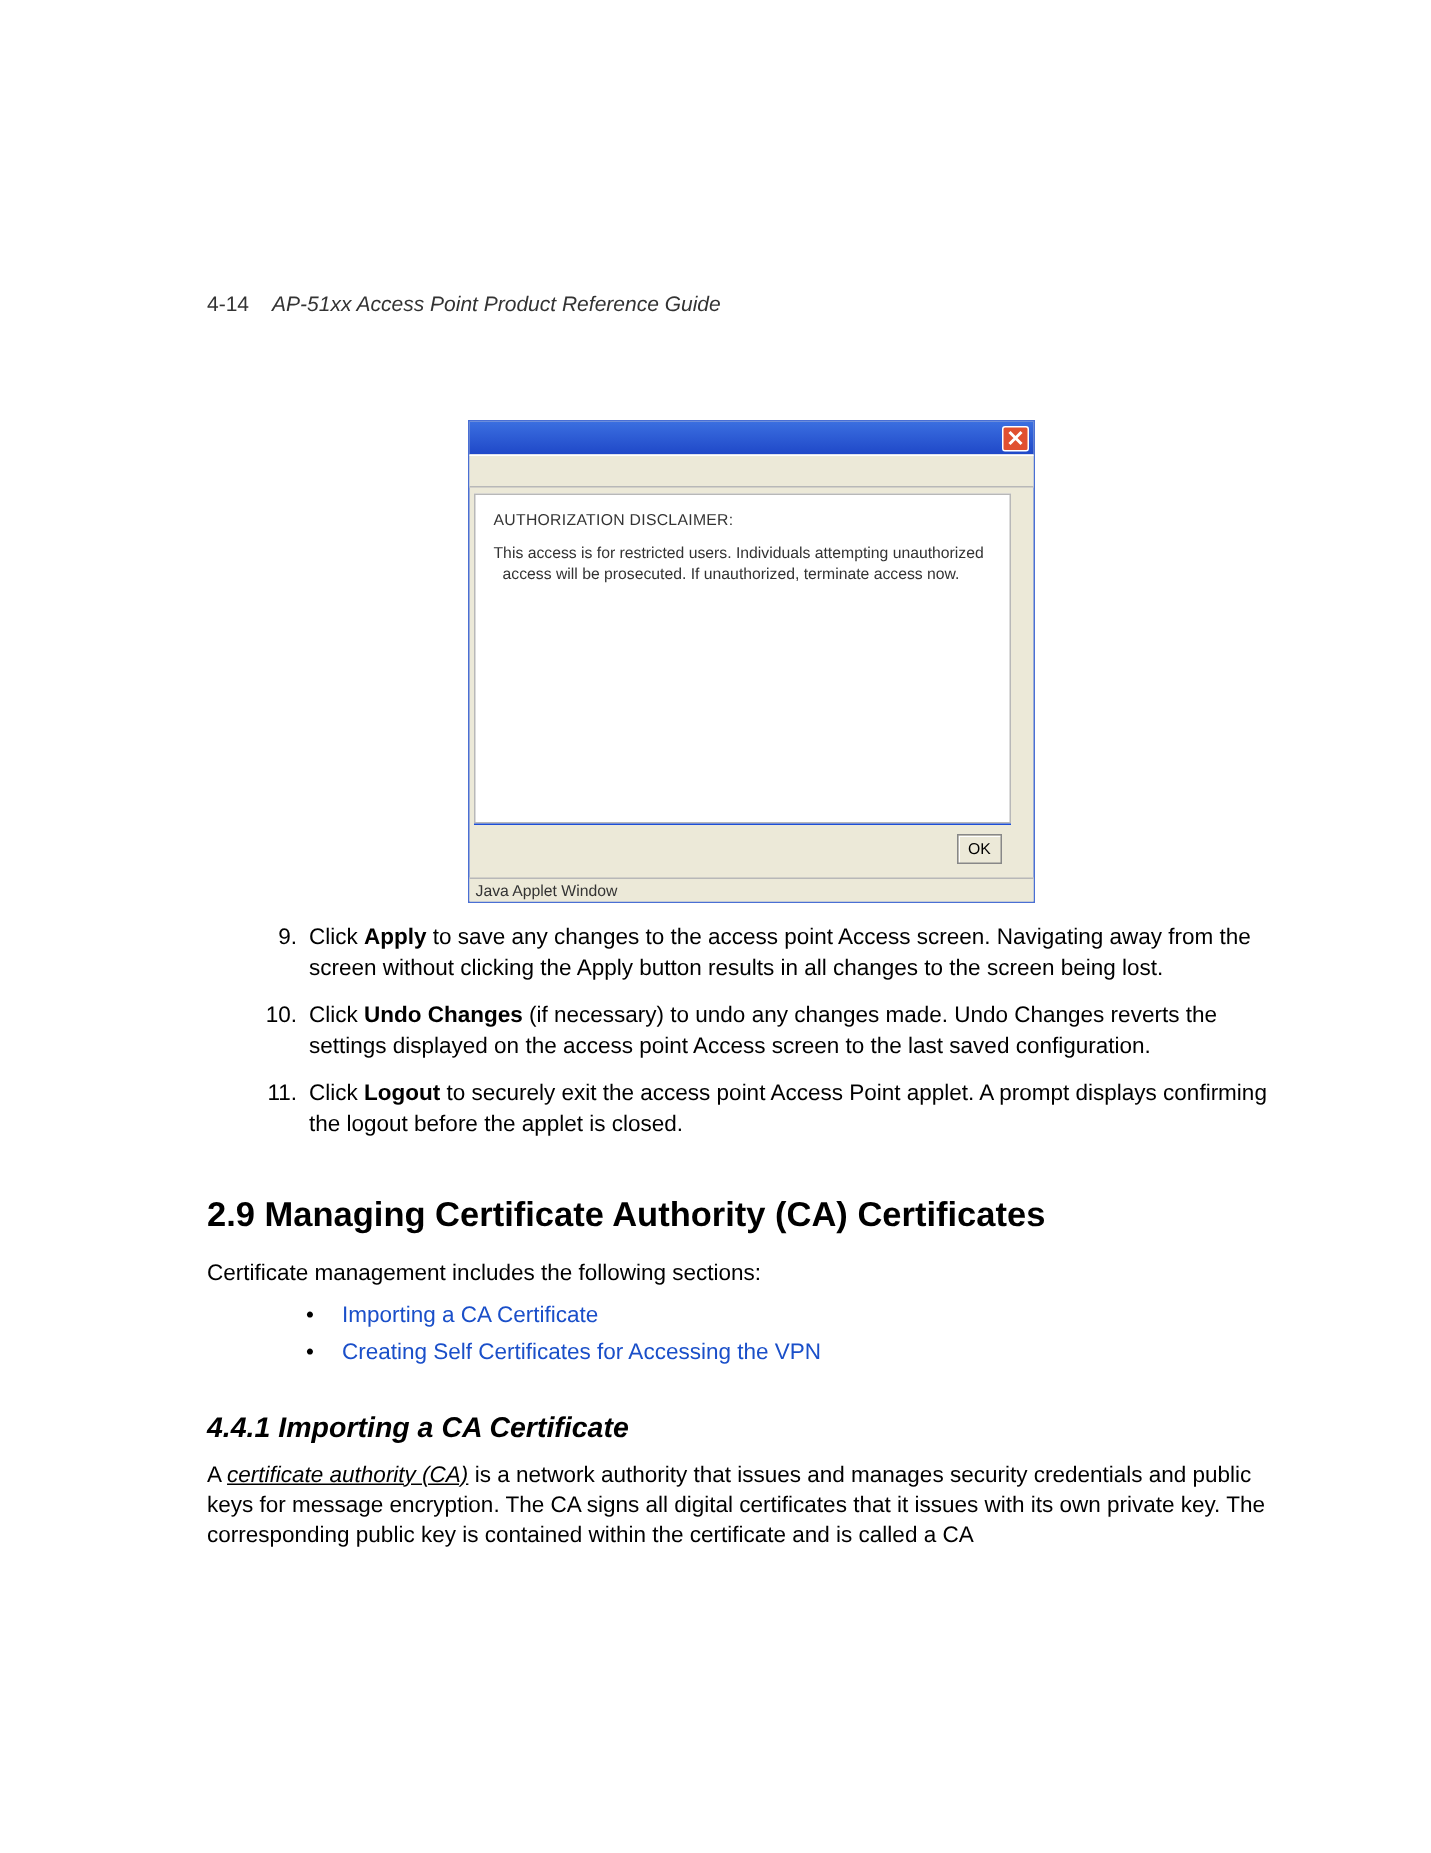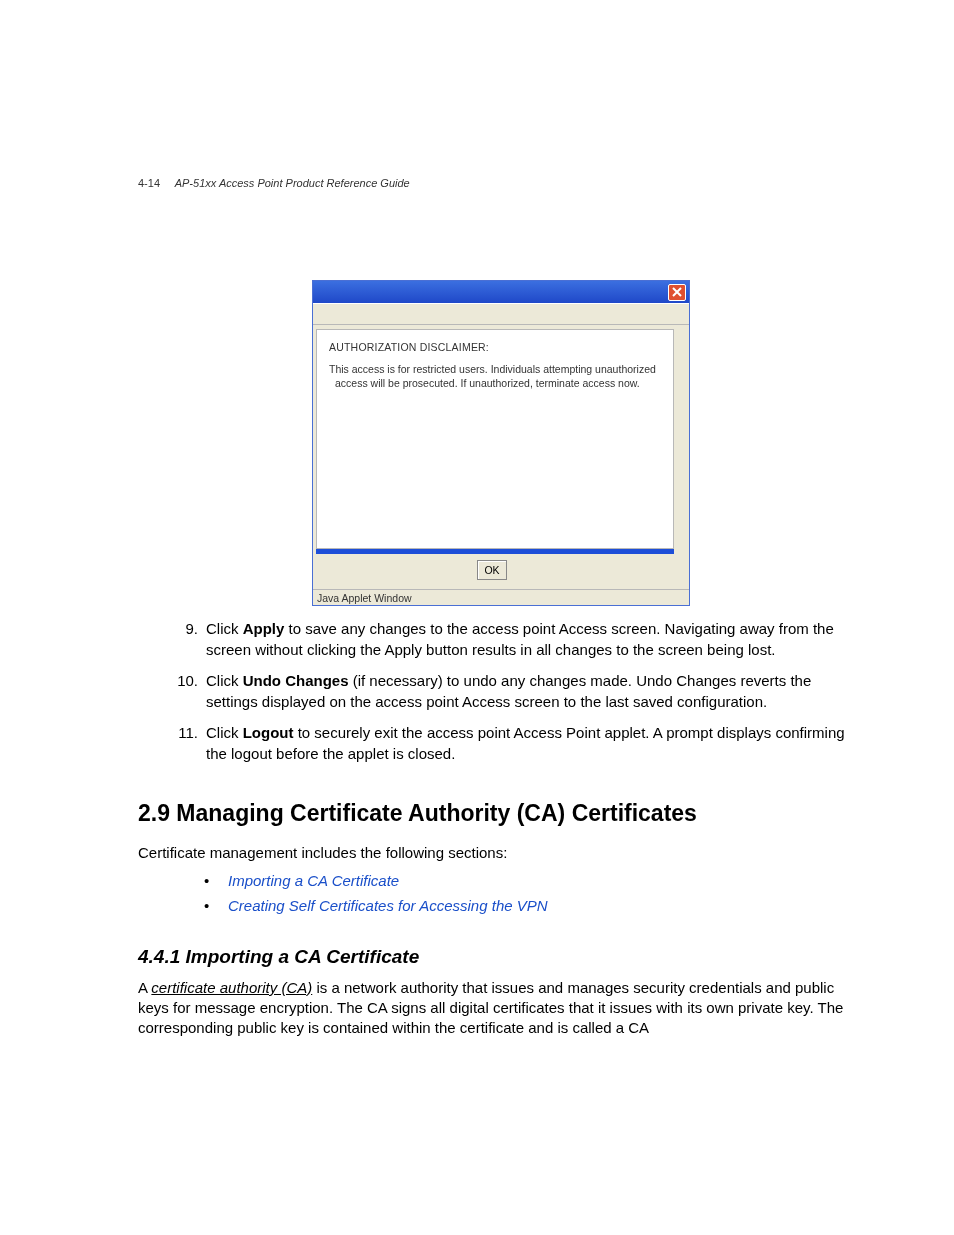--- a/index.html
+++ b/index.html
@@ -8,23 +8,23 @@
     background: #fff;
     width: 954px;
     height: 1235px;
     padding: 190px 90px 0 138px;
     color: #000;
     font-size: 15px;
     line-height: 1.35;
   }
   .page-header {
     position: absolute;
-    top: 176px;
+    top: 193px;
     left: 138px;
-    font-size: 11px;
+    font-size: 14px;
     font-style: italic;
     color: #333;
   }
   .page-header .pnum { font-style: normal; margin-right: 12px; }
   .figure-wrap {
     margin: 90px 0 12px 0;
     display: flex;
     justify-content: center;
   }
   .win {
@@ -63,23 +63,23 @@
     border: 1px solid #b8b8b8;
     height: 220px;
     padding: 10px 12px;
     font-size: 10.5px;
     color: #333;
   }
   .win-body .disc-title { margin-bottom: 8px; letter-spacing: 0.2px; }
   .win-body .disc-text { line-height: 1.35; }
   .win-body .disc-text .l2 { padding-left: 6px; display: block; }
   .win-ok-row {
-    display: flex; justify-content: center;
+    display: flex; justify-content: flex-end;
     padding: 6px 6px 6px 0;
-    border-top: 5px solid #1d4ed8;
+    border-top: 1px solid #1d4ed8;
   }
   .win-ok {
     width: 30px; height: 20px;
     background: #ece9d8;
     border: 1px solid #888;
     font-size: 10.5px;
     display: flex; align-items: center; justify-content: center;
     box-shadow: inset 1px 1px 0 #fff;
   }
   .win-status {
@@ -116,21 +116,20 @@
   }
   p.body { font-size: 15px; margin-bottom: 8px; }
   ul.bullets {
     list-style: none;
     margin: 6px 0 12px 66px;
   }
   ul.bullets li {
     position: relative;
     padding-left: 24px;
     margin-bottom: 4px;
-    font-style: italic;
     font-size: 15px;
   }
   ul.bullets li::before {
     content: "•";
     position: absolute;
     left: 0;
     font-style: normal;
   }
   ul.bullets li a { color: #1a4fc9; text-decoration: none; }
   h3.subsec {

